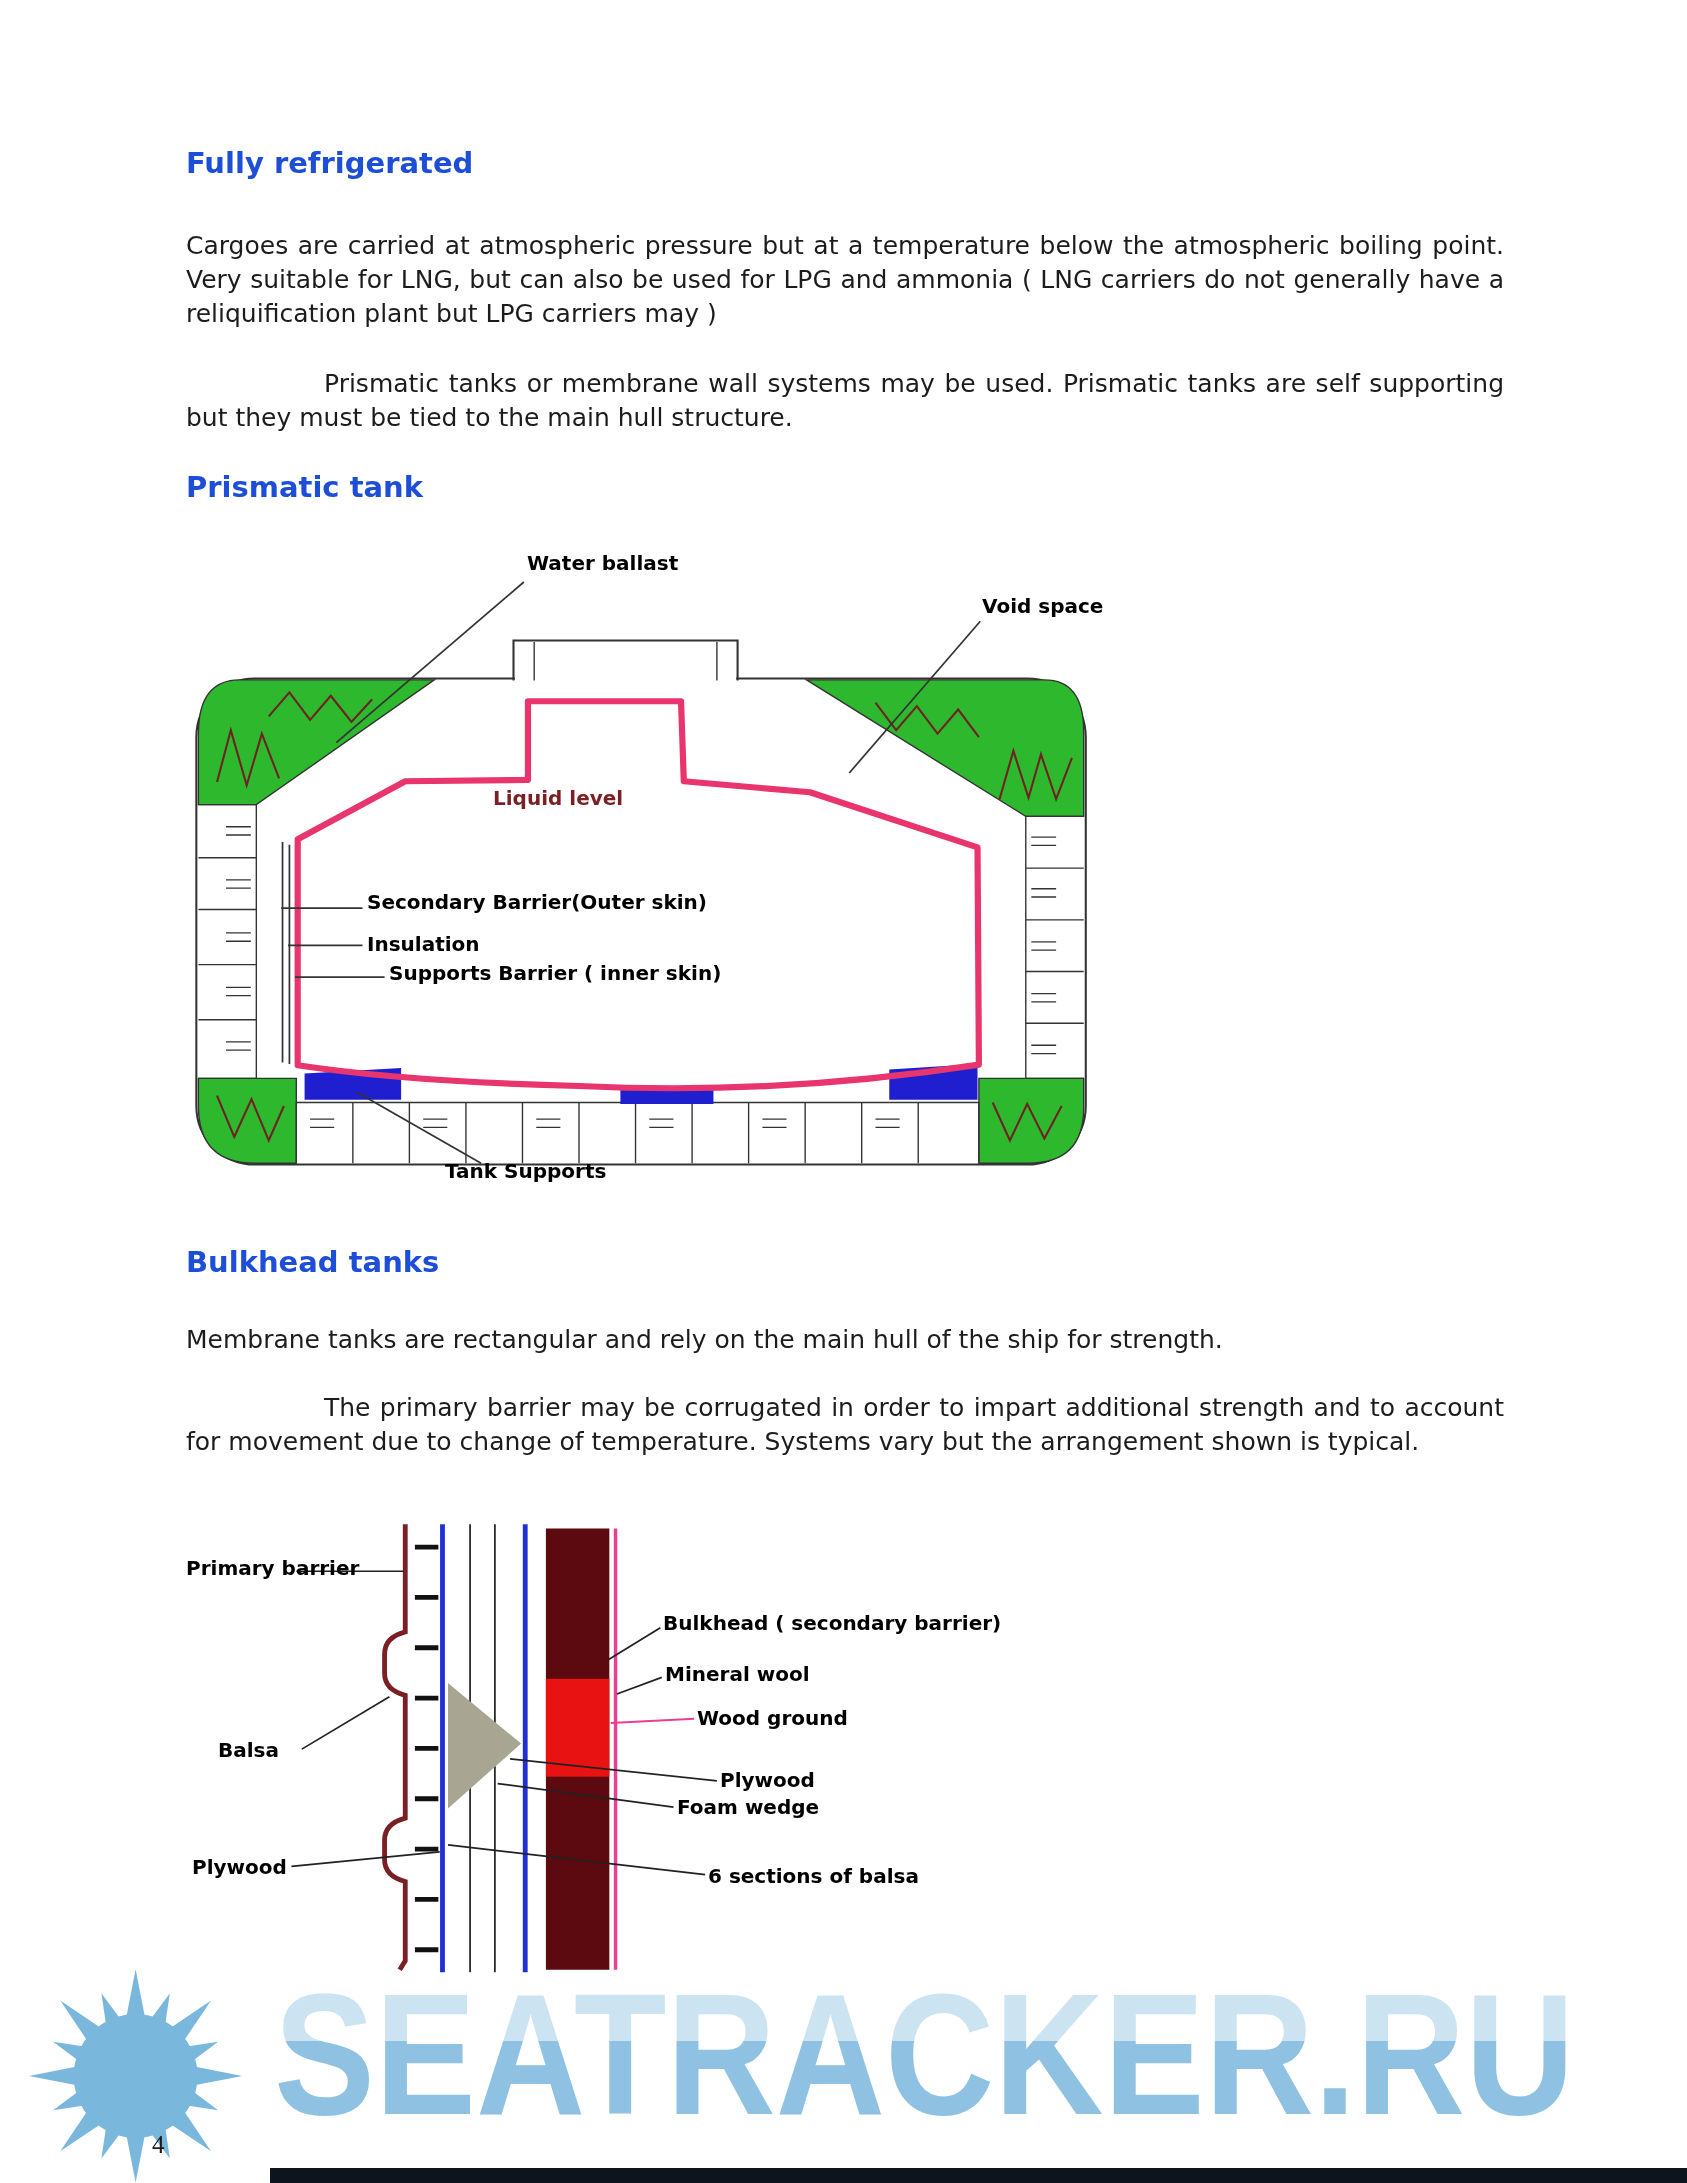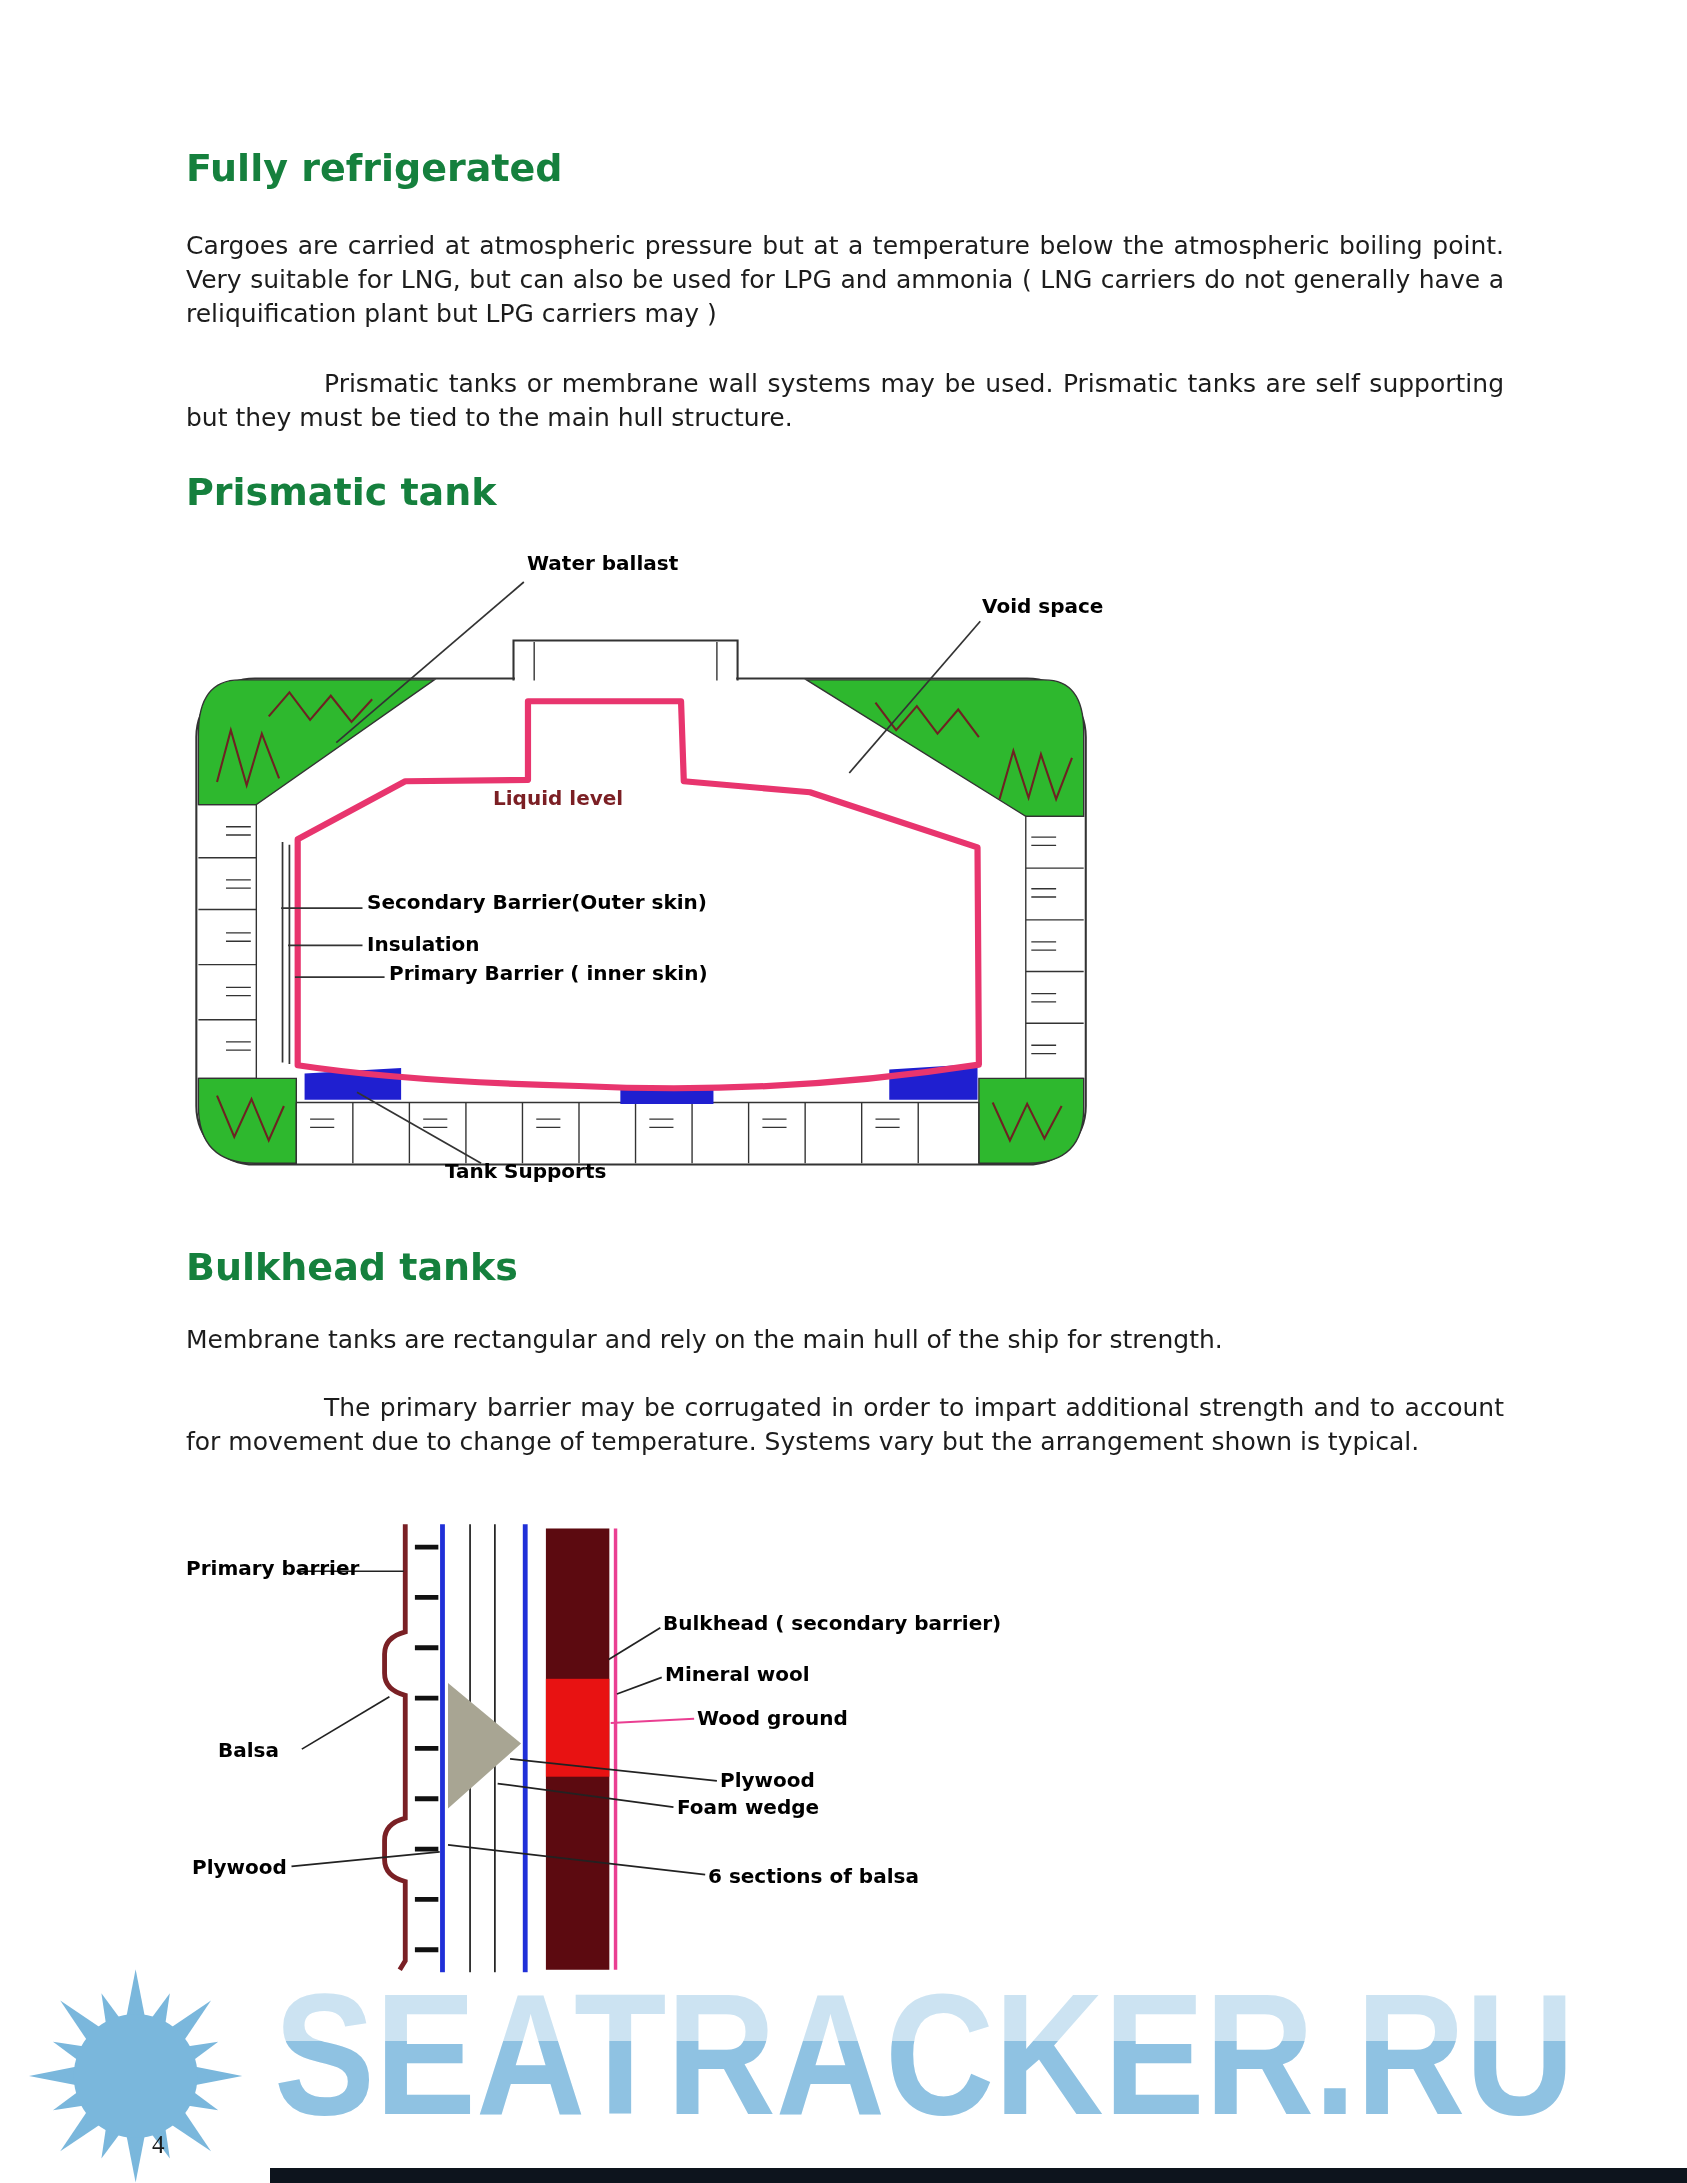--- a/index.html
+++ b/index.html
@@ -1,20 +1,20 @@
 <!DOCTYPE html>
 <html style="font-size:11px"><head>
 <meta charset="utf-8">
 <style>
   * { margin:0; padding:0; box-sizing:border-box; }
   html,body { background:#ffffff; }
   body { font-family:"DejaVu Sans","Liberation Sans",sans-serif; }
   .page { position:relative; width:1687px; height:2183px; background:#fff; overflow:hidden; }
 
-  .h1 { position:absolute; left:186px; font-size:38px; font-weight:bold; color:#15803d; white-space:nowrap; }
+  .h1 { position:absolute; left:186px; font-size:29px; font-weight:bold; color:#1d4ed8; white-space:nowrap; }
   .para { position:absolute; left:186px; width:1318px; font-size:25px; line-height:34px; color:#1c1c1c;
           text-align:justify; text-align-last:left; }
   .para.indent { text-indent:138px; }
 
   .dlabel { position:absolute; font-size:20px; font-weight:bold; color:#000; white-space:nowrap; }
   .dlabel.darkred { color:#7b1f24; }
 
   svg.diagram { position:absolute; }
 
   
@@ -95,21 +95,21 @@
       <path d="M288,628 L158,628"></path>
       <path d="M428,898 L248,795"></path>
     </g>
   </svg>
 
   <div class="dlabel" style="left:527px; top:551px;">Water ballast</div>
   <div class="dlabel" style="left:982px; top:594px;">Void space</div>
   <div class="dlabel darkred" style="left:493px; top:786px;">Liquid level</div>
   <div class="dlabel" style="left:367px; top:890px;">Secondary Barrier(Outer skin)</div>
   <div class="dlabel" style="left:367px; top:932px;">Insulation</div>
-  <div class="dlabel" style="left:389px; top:961px;">Primary Barrier ( inner skin)</div>
+  <div class="dlabel" style="left:389px; top:961px;">Supports Barrier ( inner skin)</div>
   <div class="dlabel" style="left:445px; top:1159px;">Tank Supports</div>
 
   <div class="h1" style="top:1245px">Bulkhead tanks</div>
   <div class="para" style="top:1323px">Membrane tanks are rectangular and rely on the main hull of the ship for strength.</div>
   <div class="para indent" style="top:1391px">The primary barrier may be corrugated in order to impart additional strength and to account for movement due to change of temperature. Systems vary but the arrangement shown is typical.</div>
 
   <svg class="diagram" style="left:186px; top:1516px;" width="917" height="469" viewBox="0 0 1330 680">
 
     <path d="M372,12 V662" stroke="#2030d8" stroke-width="7"></path>
     <path d="M412,12 V662 M448,12 V662" stroke="#222" stroke-width="2.5"></path>

